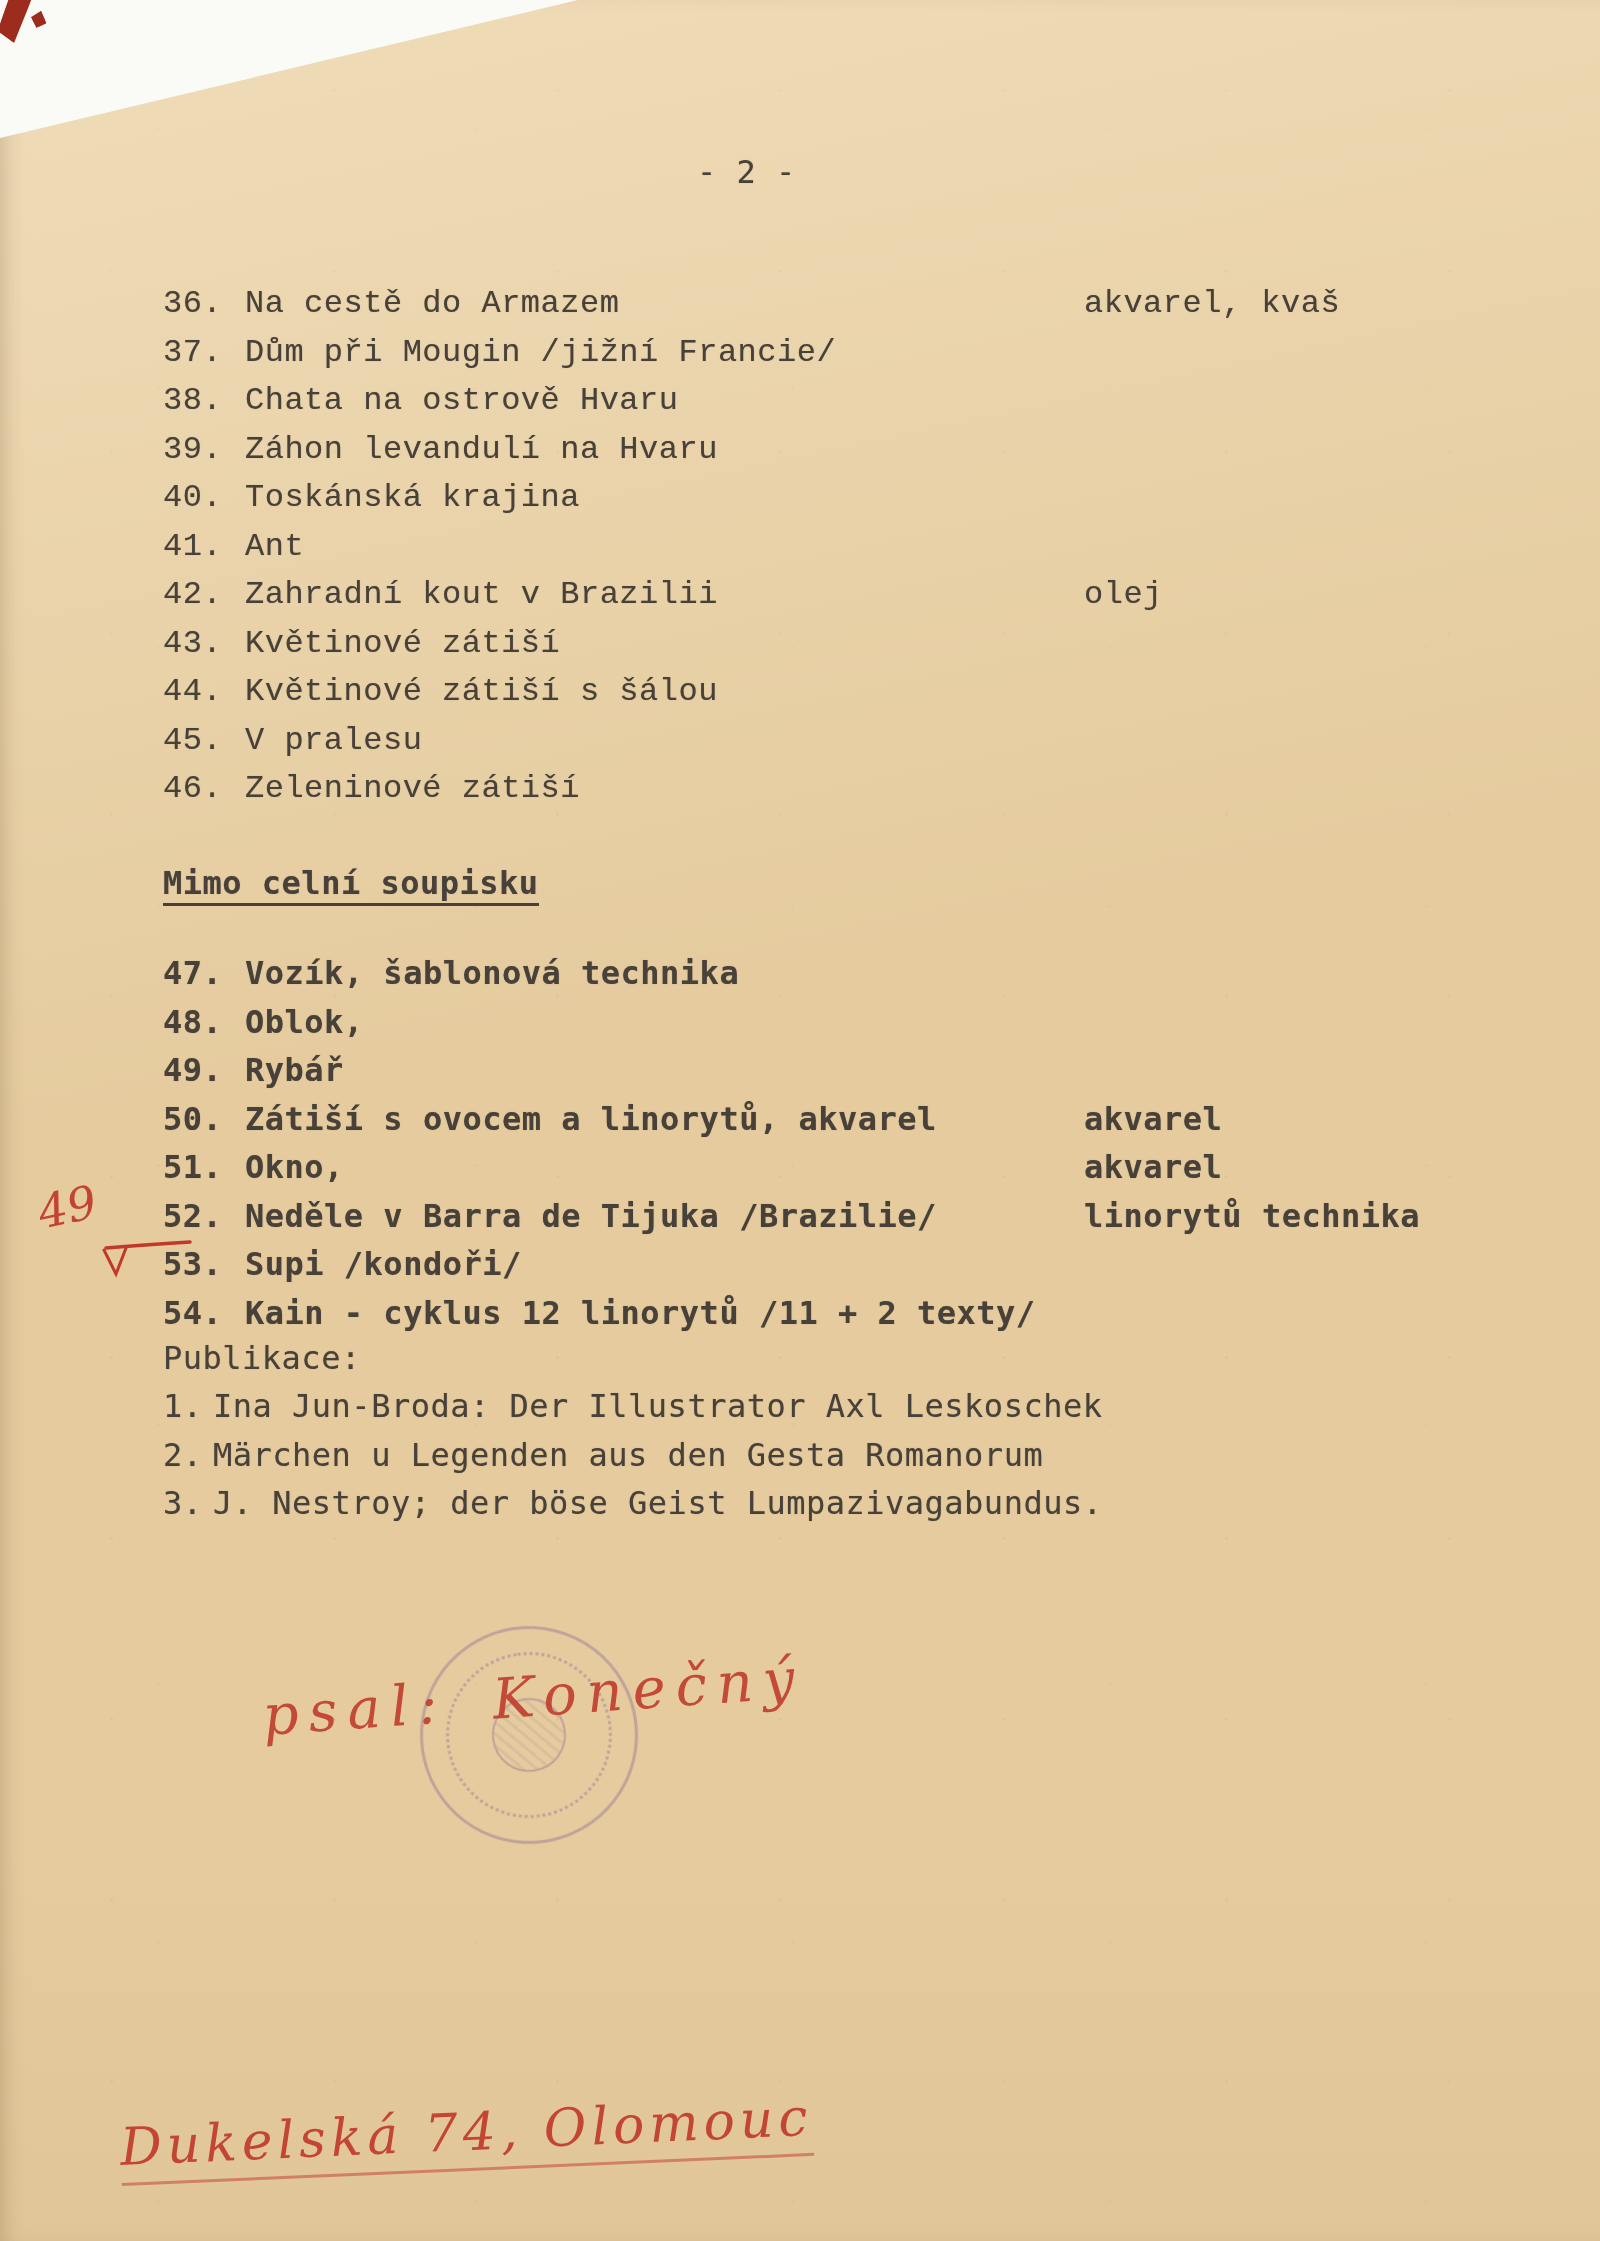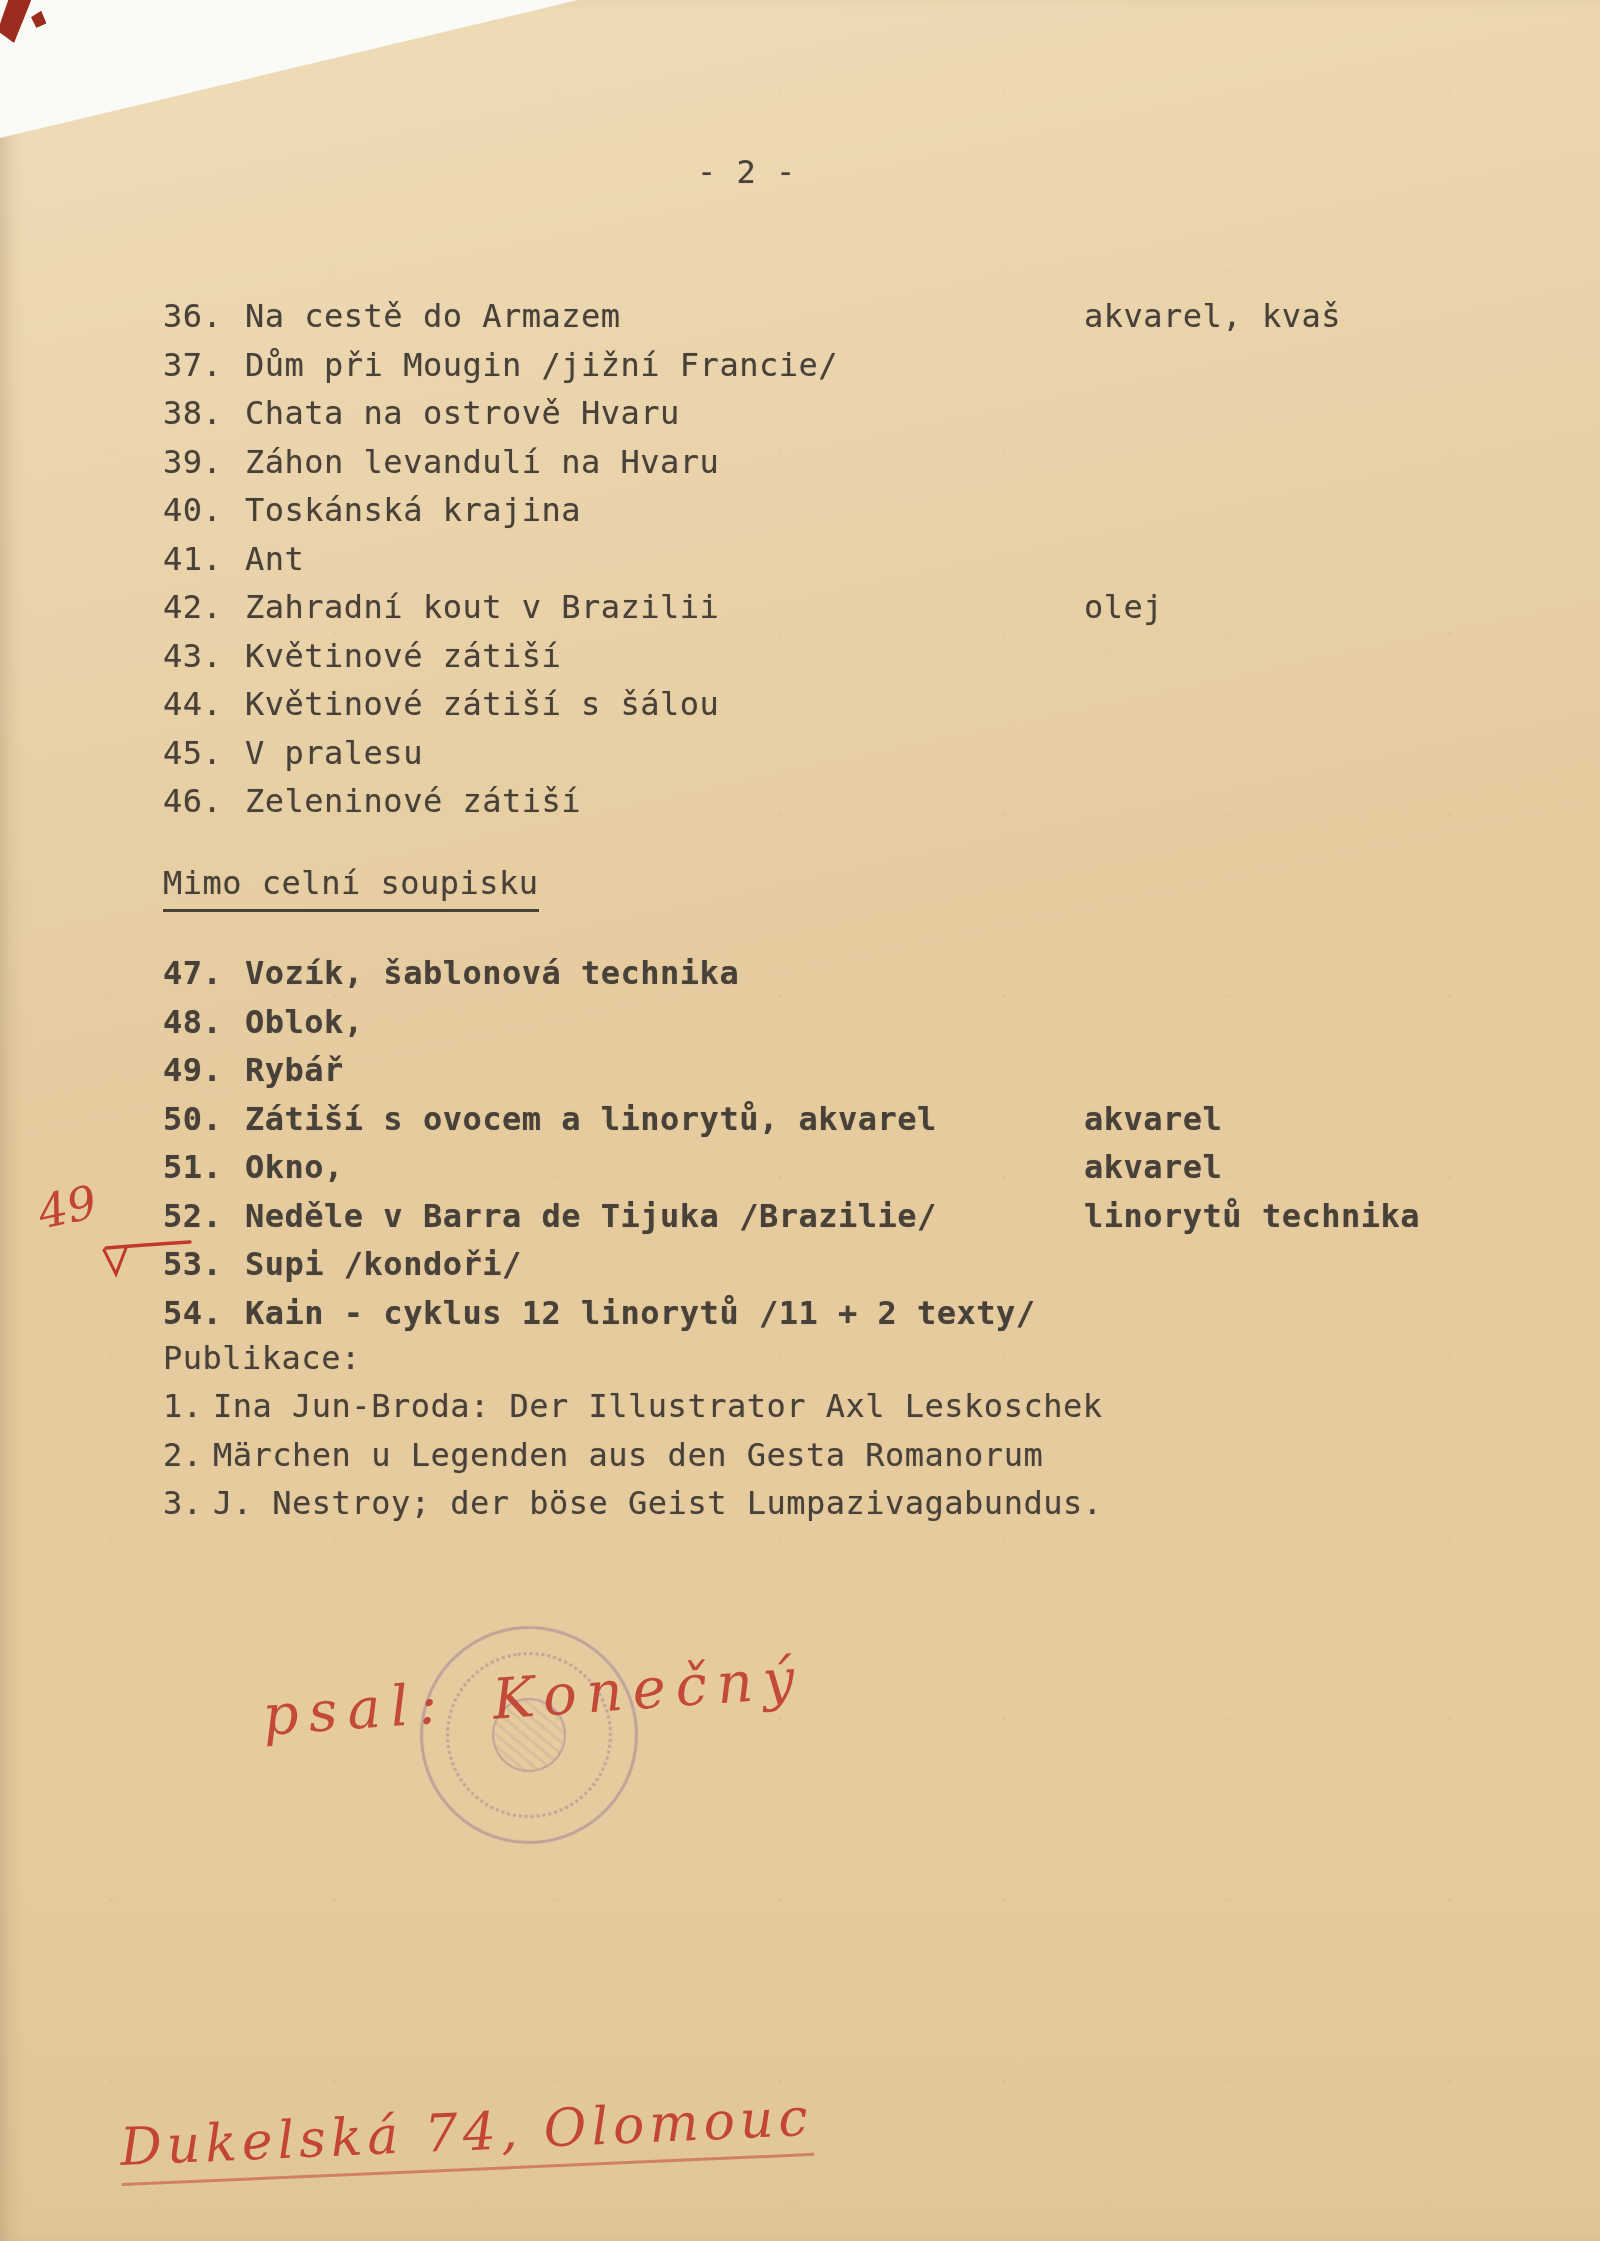--- a/index.html
+++ b/index.html
@@ -28,32 +28,32 @@
   }
   .edge-mark { position:absolute; z-index:3; background:#9c2c1d; }
   .edge-mark.m1 { left:2px; top:-8px; width:24px; height:50px; transform:rotate(16deg); clip-path:polygon(10% 0,100% 8%,80% 100%,0 86%); }
   .edge-mark.m2 { left:32px; top:12px; width:13px; height:15px; transform:rotate(-18deg); clip-path:polygon(0 20%,90% 0,100% 90%,15% 100%); }
 
   .typed { font-size:32px; color:#474139; letter-spacing:.5px; text-shadow:0 0 1px rgba(70,60,45,.35); white-space:nowrap; }
 
   .page-number { position:absolute; left:697px; top:148px; line-height:48px; }
 
   .list { position:absolute; left:163px; width:1400px; }
-  .list-catalog { top:292px; }
+  .list-catalog { top:280px;font-family:Liberation Mono, monospace; }
   .list-extra   { top:949px;font-weight:bold; }
   .list-pubs    { top:1382px; }
   .row { position:relative; height:48.5px; line-height:48.5px; }
   .num { display:inline-block; width:82px; }
   .list-pubs .num { width:50px; }
   .medium { position:absolute; left:915px; top:0;margin-left:6px; }
 
   .section-heading {
     position:absolute; left:163px; top:859px; line-height:48.5px;
   }
-  .section-heading span { border-bottom:3px solid #474139; padding-bottom:7px; }
+  .section-heading span { border-bottom:3px solid #474139; padding-bottom:1px;font-weight:bold; }
 
   .pub-heading { position:absolute; left:163px; top:1334px; line-height:48.5px; }
 
   
   .handwriting {
     font-family:"DejaVu Serif", serif; font-style:italic;
     color:#c0392b; white-space:nowrap;
   }
   .margin-note {
     position:absolute; left:38px; top:1180px; font-size:46px;

